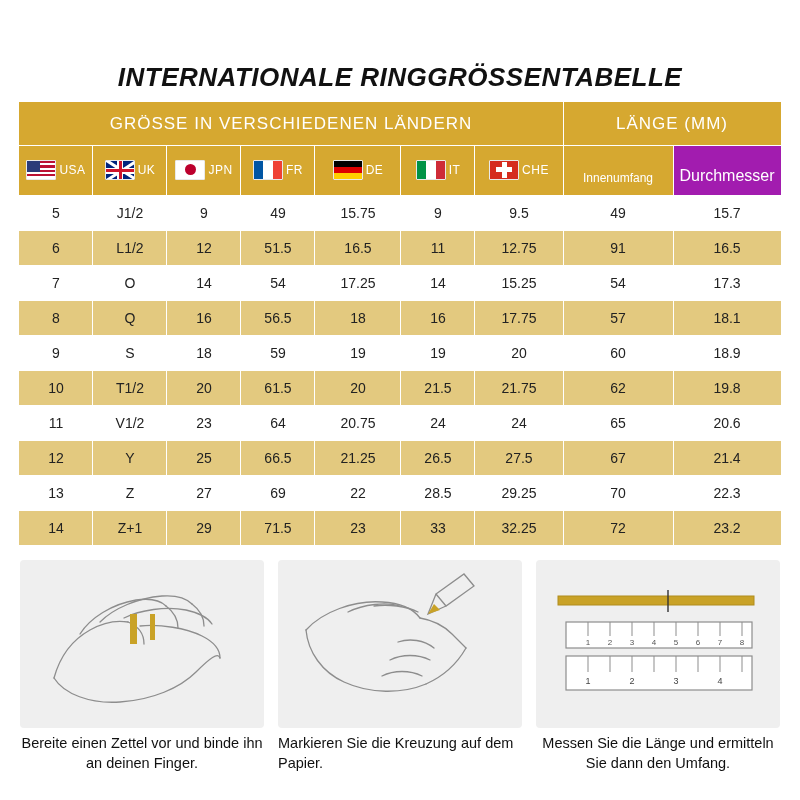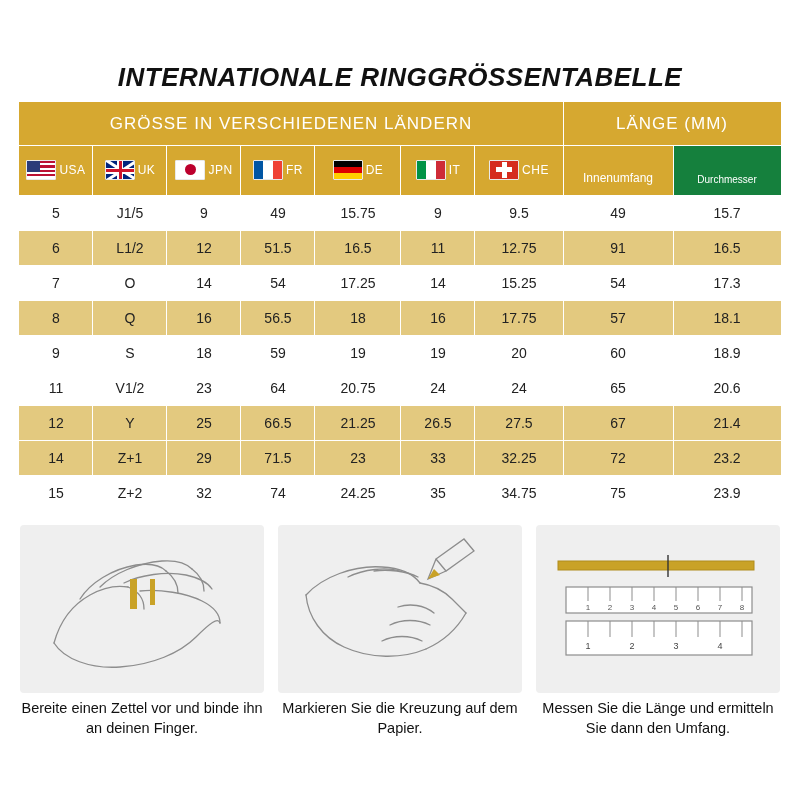--- a/index.html
+++ b/index.html
@@ -110,21 +110,20 @@
   .ill {
     height: 168px;
     background: #efefef;
     border-radius: 4px;
     position: relative;
     overflow: hidden;
   }
   .cap {
     font-size: 14.5px;
     color: #111;
-    text-align: center;
     line-height: 1.35;
     padding-top: 6px;
   }
   .cap-left { text-align: center; }
 </style>
 </head>
 <body>
 
 <div class="page">
 
@@ -200,26 +199,26 @@
         <td>
           <div class="flagwrap">
             <span class="flag f-che">
                 <span class="hb"></span>
                 <span class="vb"></span>
               </span>
             <span class="cc">CHE</span>
           </div>
         </td>
         <td class="lenhdr-cell" style="background:#d6a830;color:#fff;font-size:12px;vertical-align:bottom;padding-bottom:10px;">Innenumfang</td>
-        <td class="lenhdr-cell" style="background:#15803d;color:#fff;font-size:10px;vertical-align:bottom;padding-bottom:10px;">Durchmesser</td>
+        <td class="lenhdr-cell" style="background:#a21caf;color:#fff;font-size:16px;vertical-align:bottom;padding-bottom:10px;">Durchmesser</td>
       </tr>
 
       <tr class="data odd">
         <td>5</td>
-        <td>J1/5</td>
+        <td>J1/2</td>
         <td>9</td>
         <td>49</td>
         <td>15.75</td>
         <td>9</td>
         <td>9.5</td>
         <td>49</td>
         <td>15.7</td>
       </tr>
       <tr class="data even">
         <td>6</td>
@@ -258,20 +257,31 @@
         <td>9</td>
         <td>S</td>
         <td>18</td>
         <td>59</td>
         <td>19</td>
         <td>19</td>
         <td>20</td>
         <td>60</td>
         <td>18.9</td>
       </tr>
+      <tr class="data even">
+        <td>10</td>
+        <td>T1/2</td>
+        <td>20</td>
+        <td>61.5</td>
+        <td>20</td>
+        <td>21.5</td>
+        <td>21.75</td>
+        <td>62</td>
+        <td>19.8</td>
+      </tr>
       <tr class="data odd">
         <td>11</td>
         <td>V1/2</td>
         <td>23</td>
         <td>64</td>
         <td>20.75</td>
         <td>24</td>
         <td>24</td>
         <td>65</td>
         <td>20.6</td>
@@ -280,41 +290,41 @@
         <td>12</td>
         <td>Y</td>
         <td>25</td>
         <td>66.5</td>
         <td>21.25</td>
         <td>26.5</td>
         <td>27.5</td>
         <td>67</td>
         <td>21.4</td>
       </tr>
+      <tr class="data odd">
+        <td>13</td>
+        <td>Z</td>
+        <td>27</td>
+        <td>69</td>
+        <td>22</td>
+        <td>28.5</td>
+        <td>29.25</td>
+        <td>70</td>
+        <td>22.3</td>
+      </tr>
       <tr class="data even">
         <td>14</td>
         <td>Z+1</td>
         <td>29</td>
         <td>71.5</td>
         <td>23</td>
         <td>33</td>
         <td>32.25</td>
         <td>72</td>
         <td>23.2</td>
-      </tr>
-      <tr class="data odd">
-        <td>15</td>
-        <td>Z+2</td>
-        <td>32</td>
-        <td>74</td>
-        <td>24.25</td>
-        <td>35</td>
-        <td>34.75</td>
-        <td>75</td>
-        <td>23.9</td>
       </tr>
     </tbody>
   </table>
 
   <div class="steps">
 
     <div class="step">
       <div class="ill">
         <svg viewBox="0 0 244 168" width="244" height="168">
           <g fill="none" stroke="#8d8d8d" stroke-width="1.3" stroke-linecap="round">

